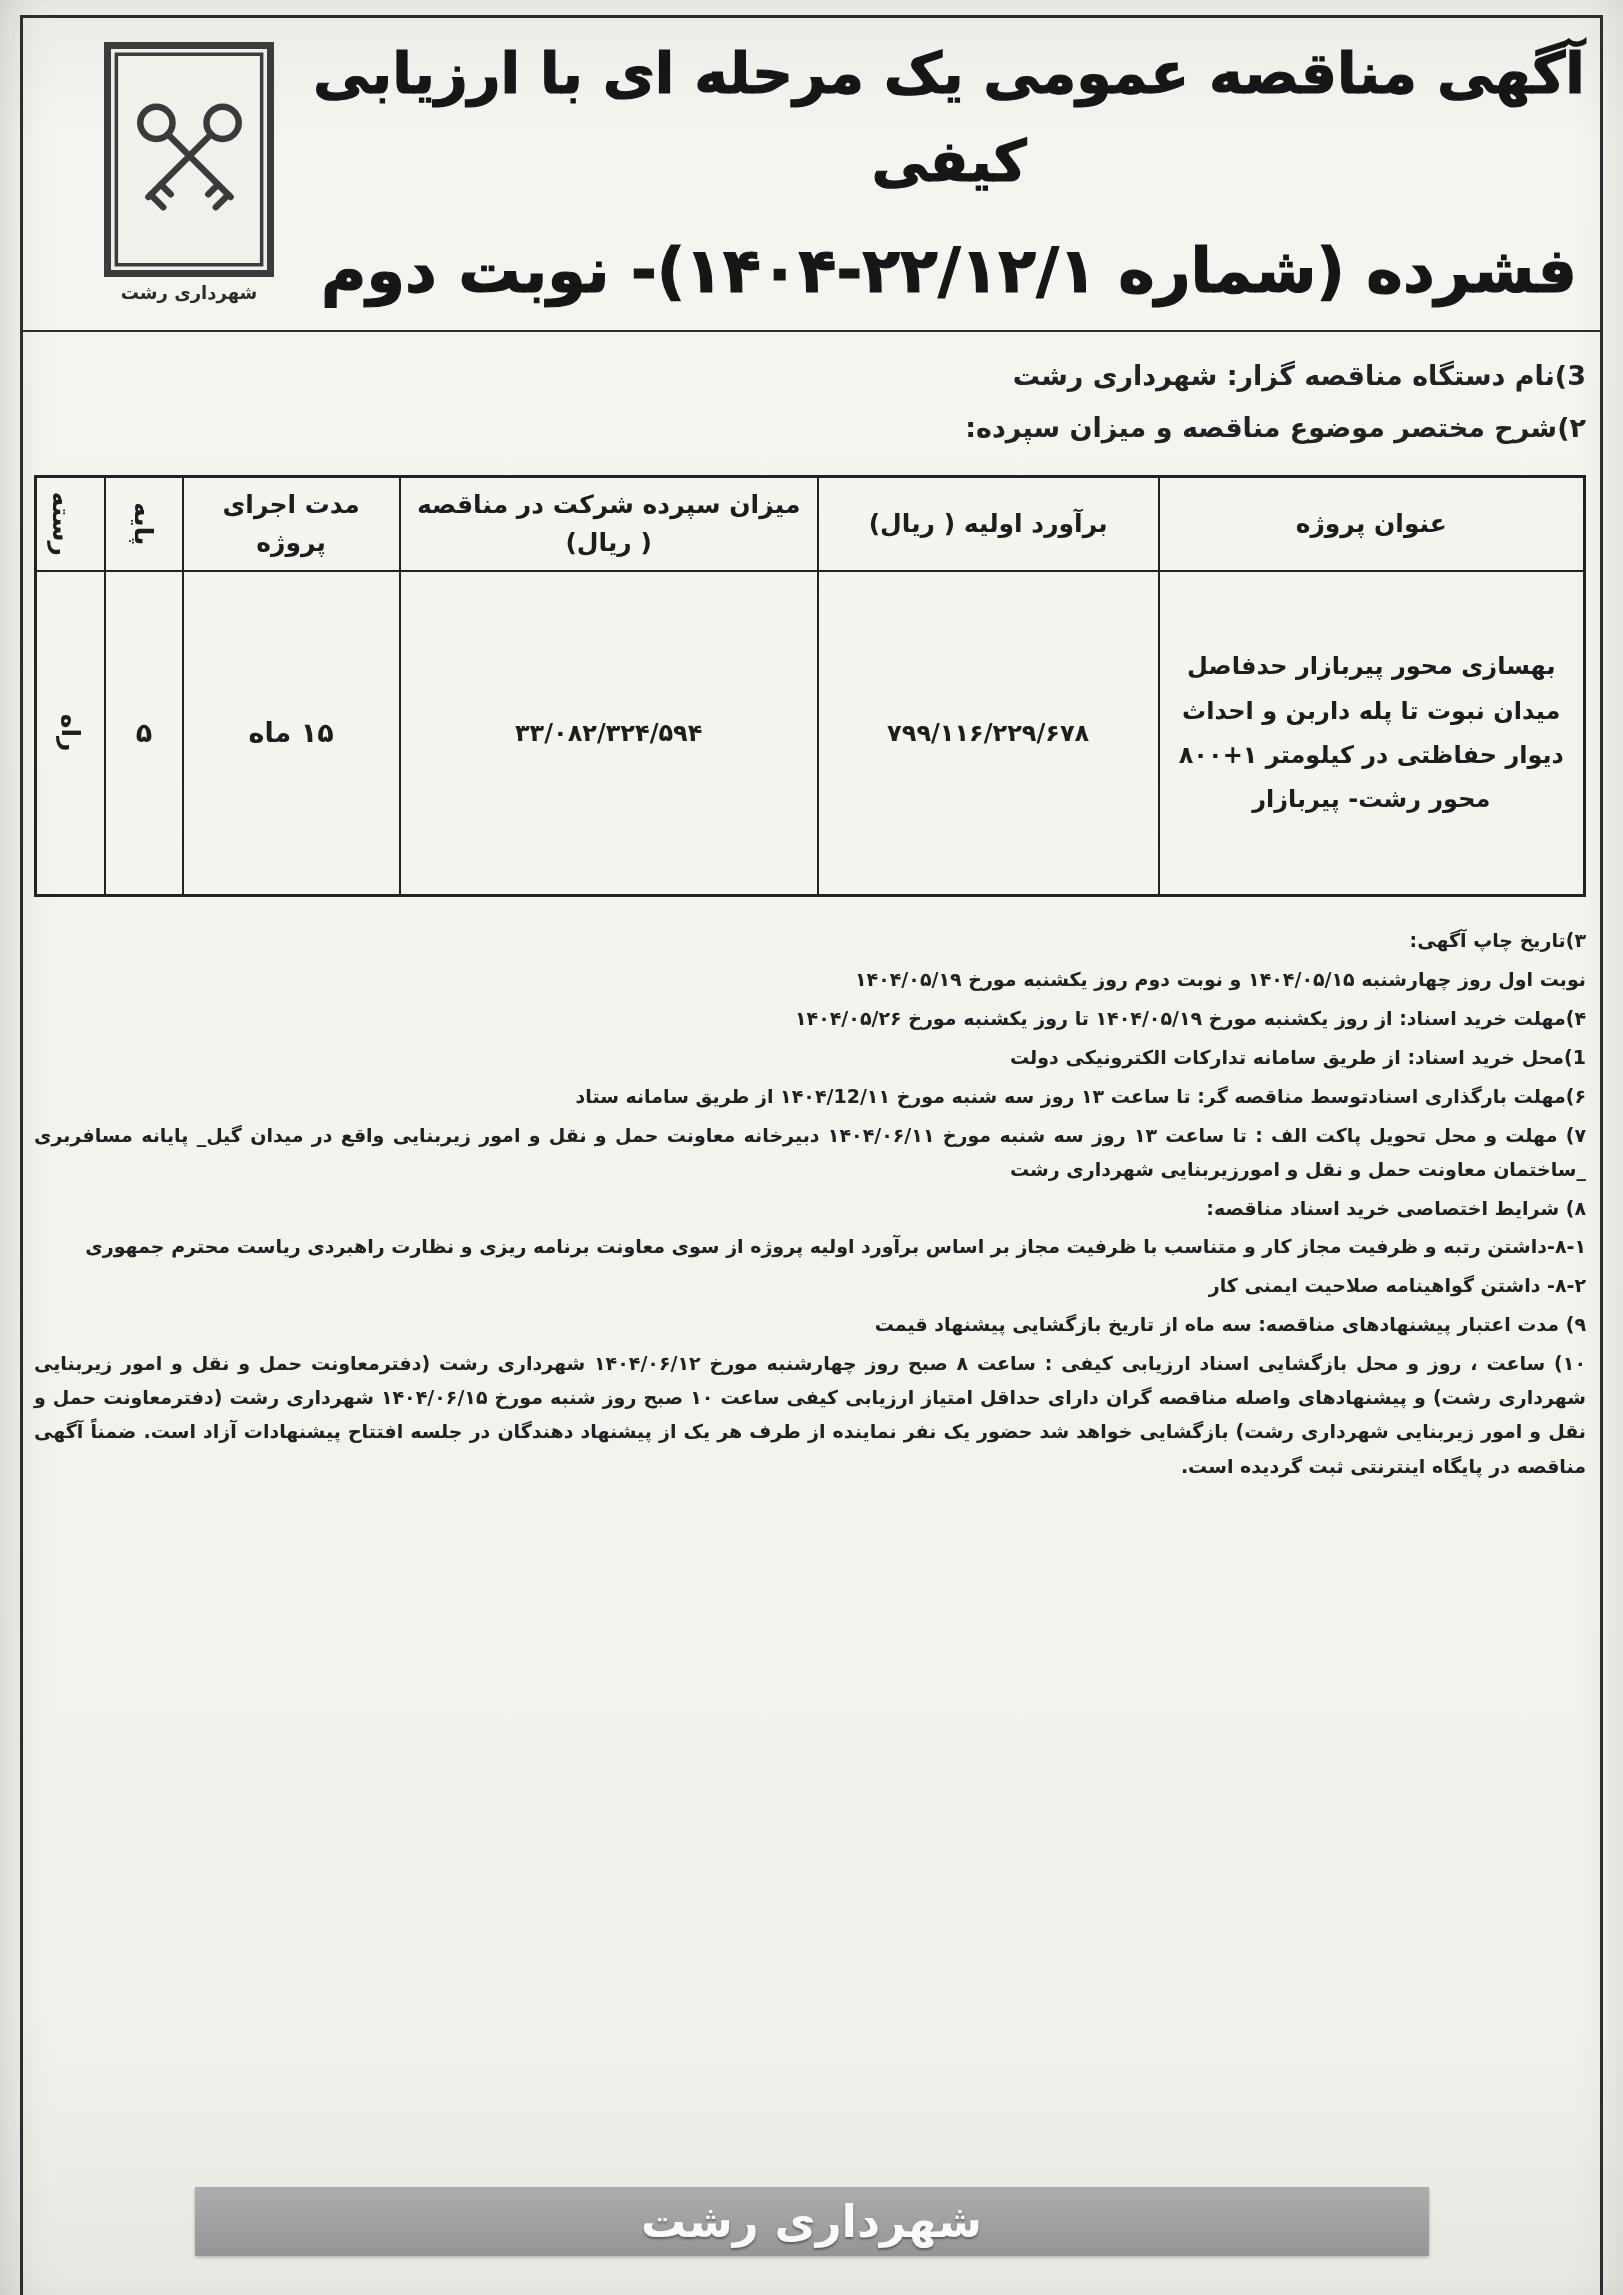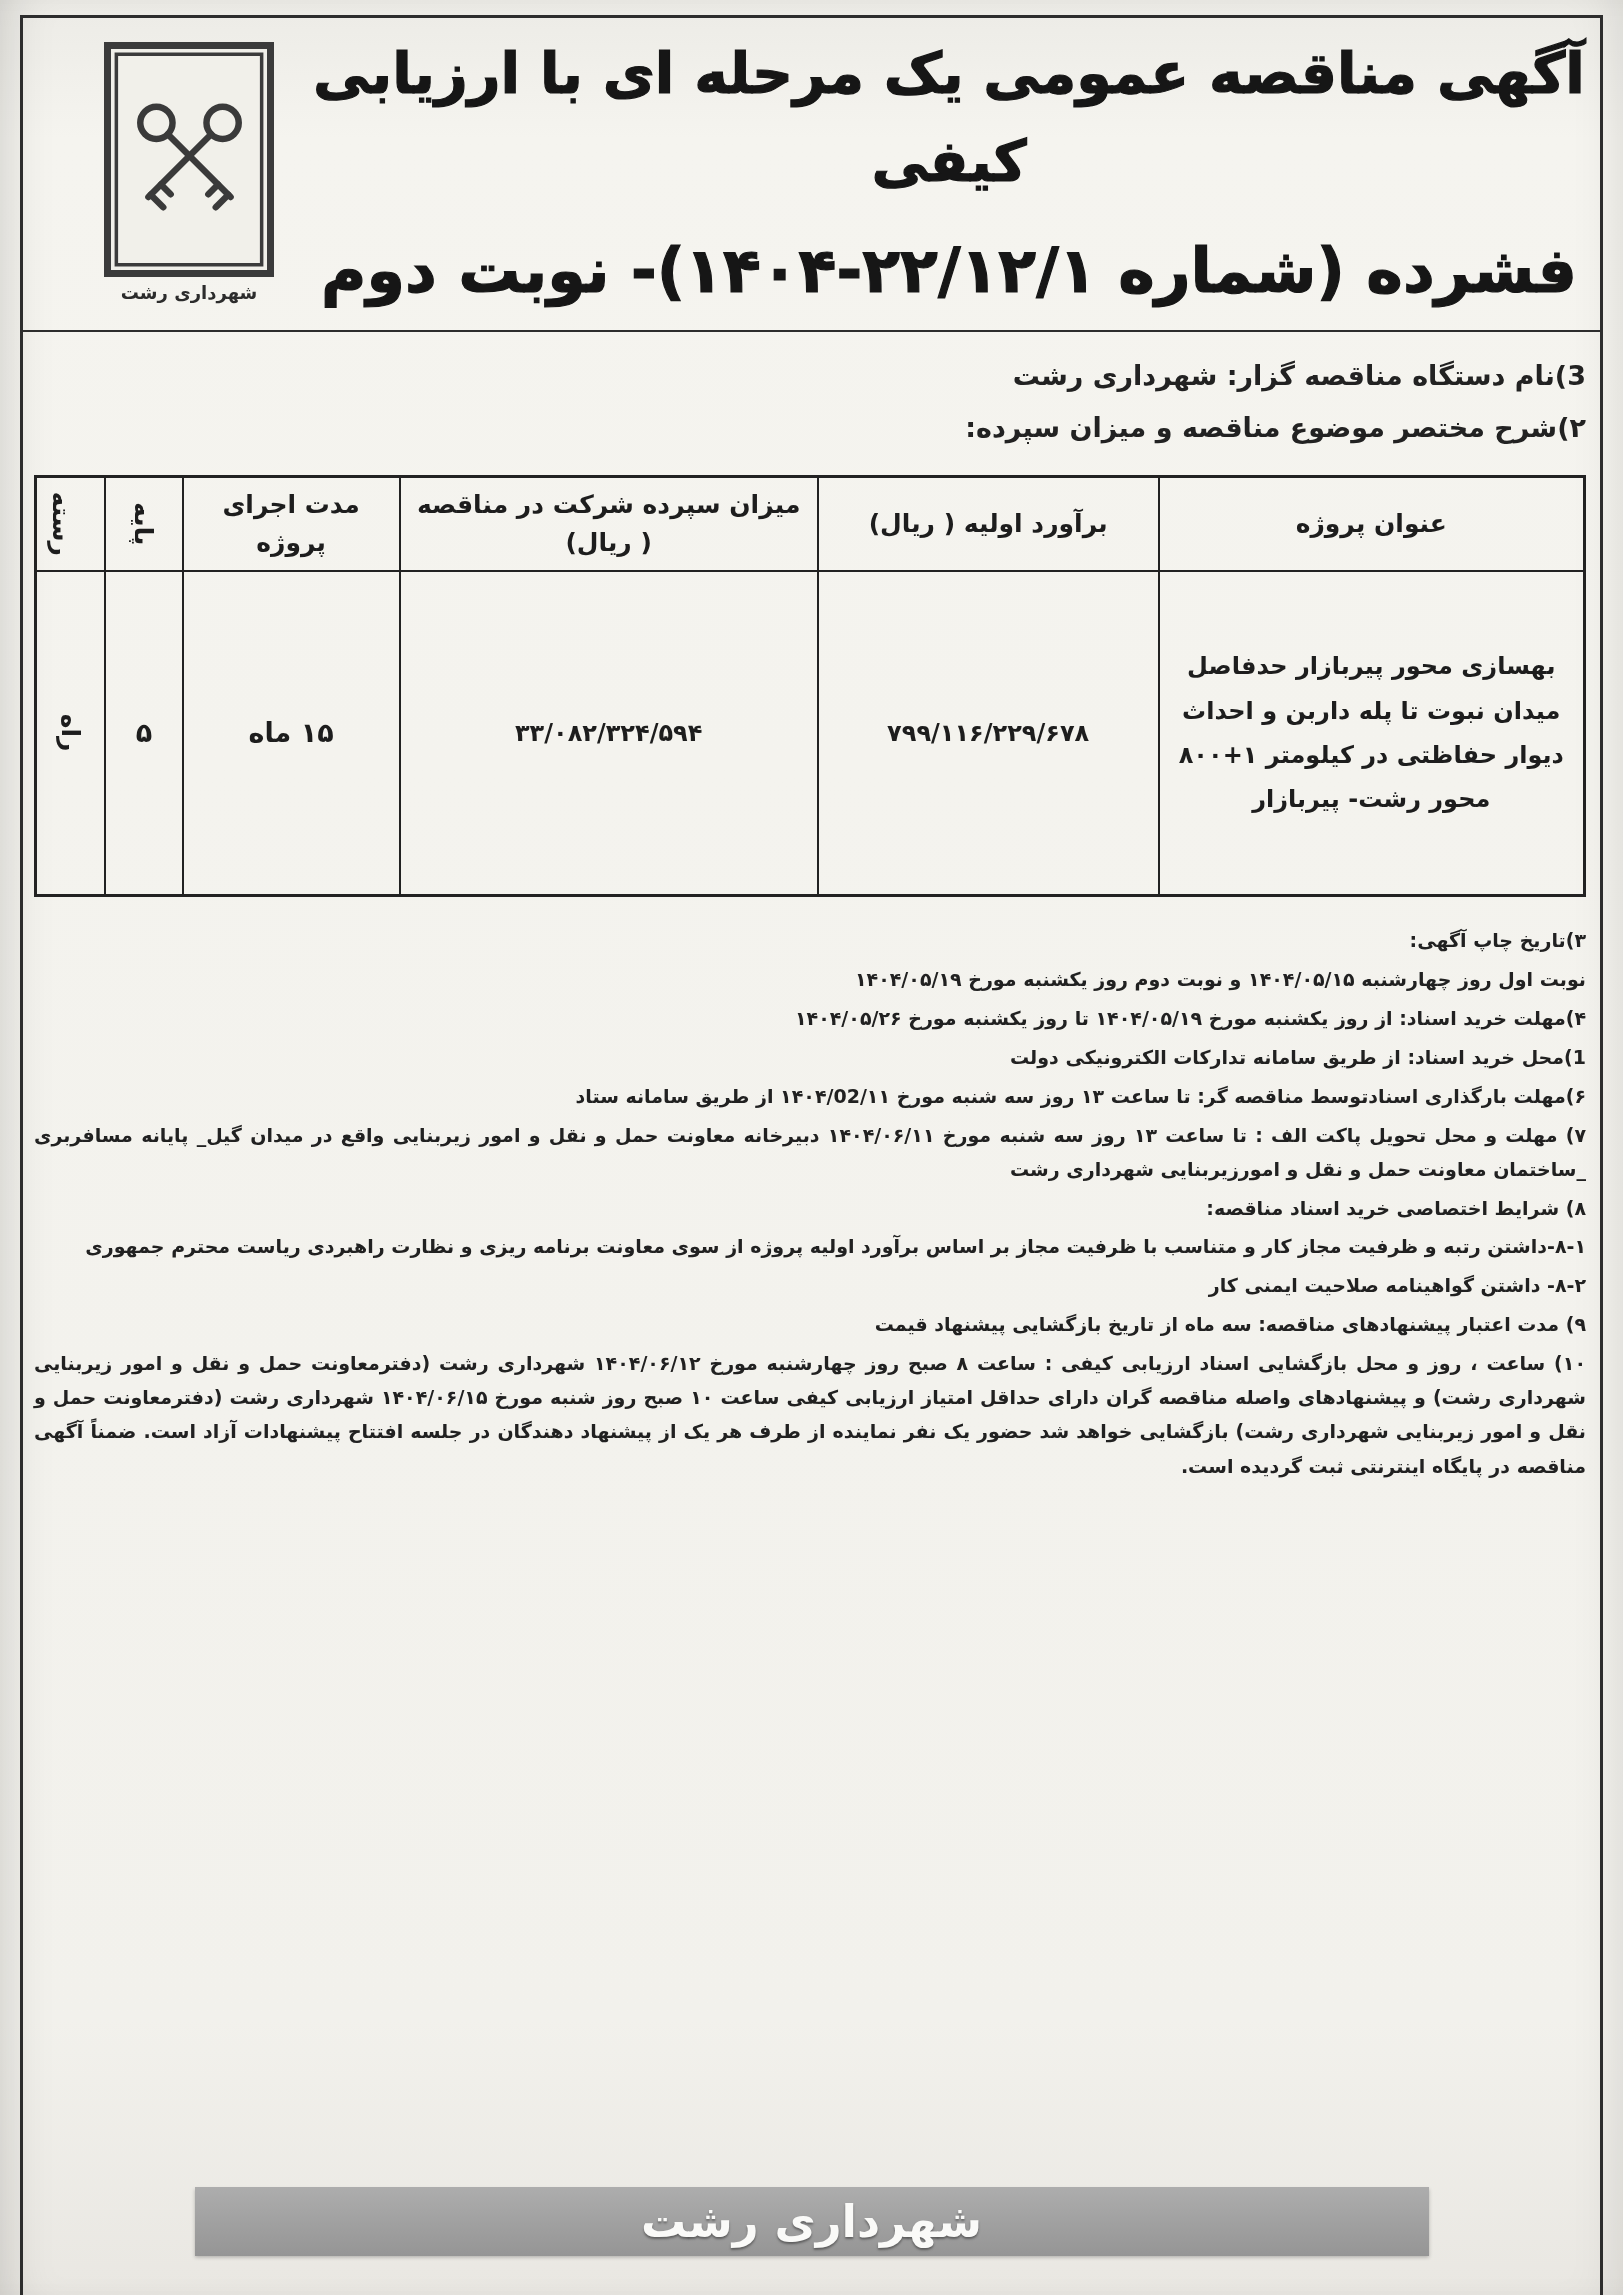--- a/index.html
+++ b/index.html
@@ -172,21 +172,21 @@
           <td><span class="vert">راه</span></td>
         </tr>
       </tbody>
     </table>
 
     <div class="paras">
       <p>۳)تاریخ چاپ آگهی:</p>
       <p>نوبت اول روز چهارشنبه ۱۴۰۴/۰۵/۱۵ و نوبت دوم روز یکشنبه مورخ ۱۴۰۴/۰۵/۱۹</p>
       <p>۴)مهلت خرید اسناد: از روز یکشنبه مورخ ۱۴۰۴/۰۵/۱۹ تا روز یکشنبه مورخ ۱۴۰۴/۰۵/۲۶</p>
       <p>1)محل خرید اسناد: از طریق سامانه تدارکات الکترونیکی دولت</p>
-      <p>۶)مهلت بارگذاری اسنادتوسط مناقصه گر: تا ساعت ۱۳ روز سه شنبه مورخ ۱۴۰۴/02/۱۱ از طریق سامانه ستاد</p>
+      <p>۶)مهلت بارگذاری اسنادتوسط مناقصه گر: تا ساعت ۱۳ روز سه شنبه مورخ ۱۴۰۴/12/۱۱ از طریق سامانه ستاد</p>
       <p>۷) مهلت و محل تحویل پاکت الف : تا ساعت ۱۳ روز سه شنبه مورخ ۱۴۰۴/۰۶/۱۱ دبیرخانه معاونت حمل و نقل و امور زیربنایی واقع در میدان گیل_ پایانه مسافربری _ساختمان معاونت حمل و نقل و امورزیربنایی شهرداری رشت</p>
       <p>۸) شرایط اختصاصی خرید اسناد مناقصه:</p>
       <p>۸-۱-داشتن رتبه و ظرفیت مجاز کار و متناسب با ظرفیت مجاز بر اساس برآورد اولیه پروژه از سوی معاونت برنامه ریزی و نظارت راهبردی ریاست محترم جمهوری</p>
       <p>۸-۲- داشتن گواهینامه صلاحیت ایمنی کار</p>
       <p>۹) مدت اعتبار پیشنهادهای مناقصه: سه ماه از تاریخ بازگشایی پیشنهاد قیمت</p>
       <p>۱۰) ساعت ، روز و محل بازگشایی اسناد ارزیابی کیفی : ساعت ۸ صبح روز چهارشنبه مورخ ۱۴۰۴/۰۶/۱۲ شهرداری رشت (دفترمعاونت حمل و نقل و امور زیربنایی شهرداری رشت) و پیشنهادهای واصله مناقصه گران دارای حداقل امتیاز ارزیابی کیفی ساعت ۱۰ صبح روز شنبه مورخ ۱۴۰۴/۰۶/۱۵ شهرداری رشت (دفترمعاونت حمل و نقل و امور زیربنایی شهرداری رشت) بازگشایی خواهد شد حضور یک نفر نماینده از طرف هر یک از پیشنهاد دهندگان در جلسه افتتاح پیشنهادات آزاد است. ضمناً آگهی مناقصه در پایگاه اینترنتی ثبت گردیده است.</p>
     </div>
 
   </div>
 

